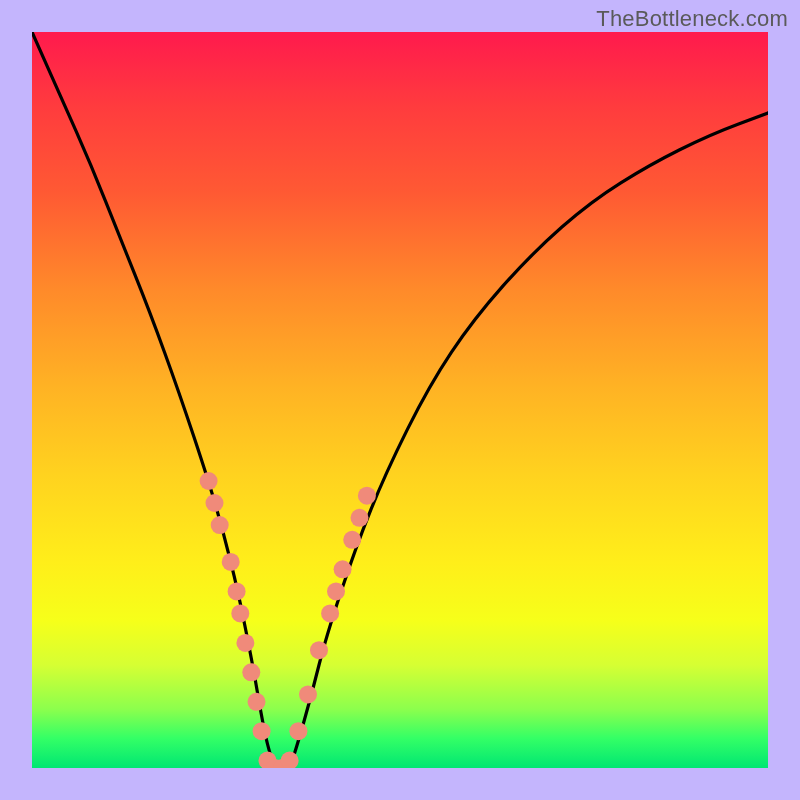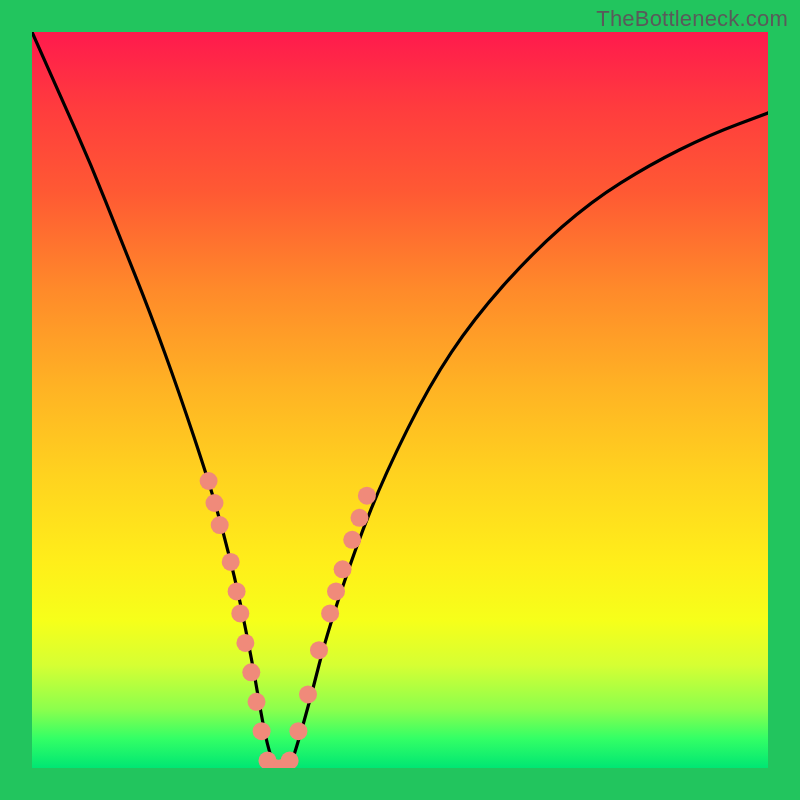--- a/index.html
+++ b/index.html
@@ -10,21 +10,21 @@
     background: #000;
     overflow: hidden;
     font-family: Arial, Helvetica, sans-serif;
   }
   .frame {
     position: absolute;
     top: 0;
     left: 0;
     width: 800px;
     height: 800px;
-    background: #22c55e;
+    background: #c4b5fd;
   }
   .plot-area {
     position: absolute;
     top: 32px;
     left: 32px;
     width: 736px;
     height: 736px;
     background: linear-gradient(to bottom,
       #ff1a4d 0%,
       #ff3b3e 10%,

